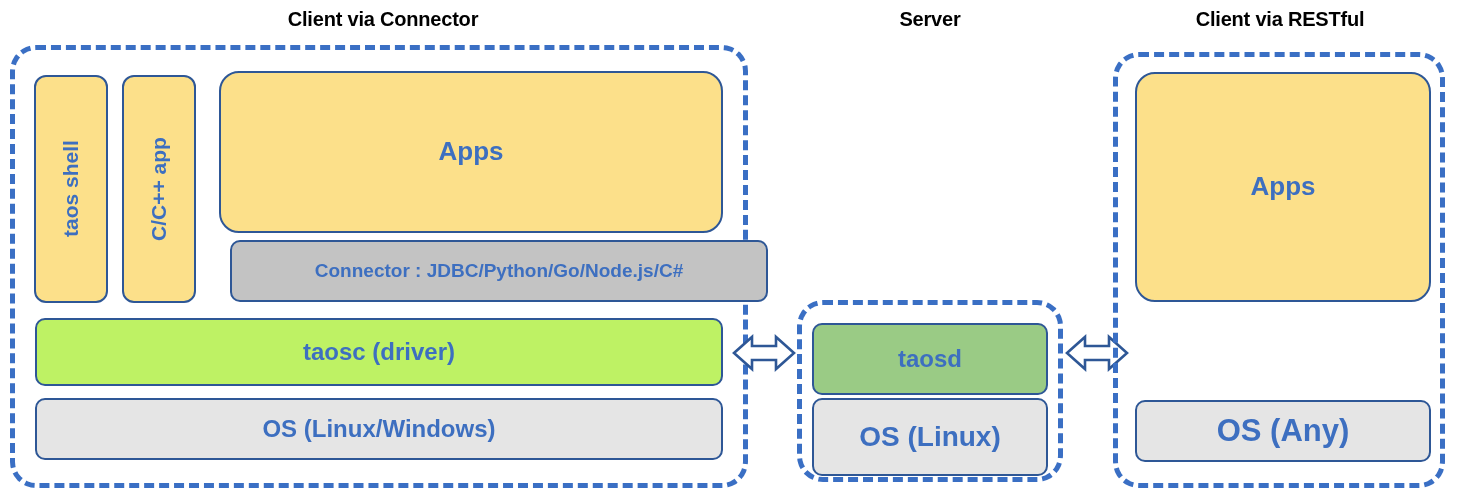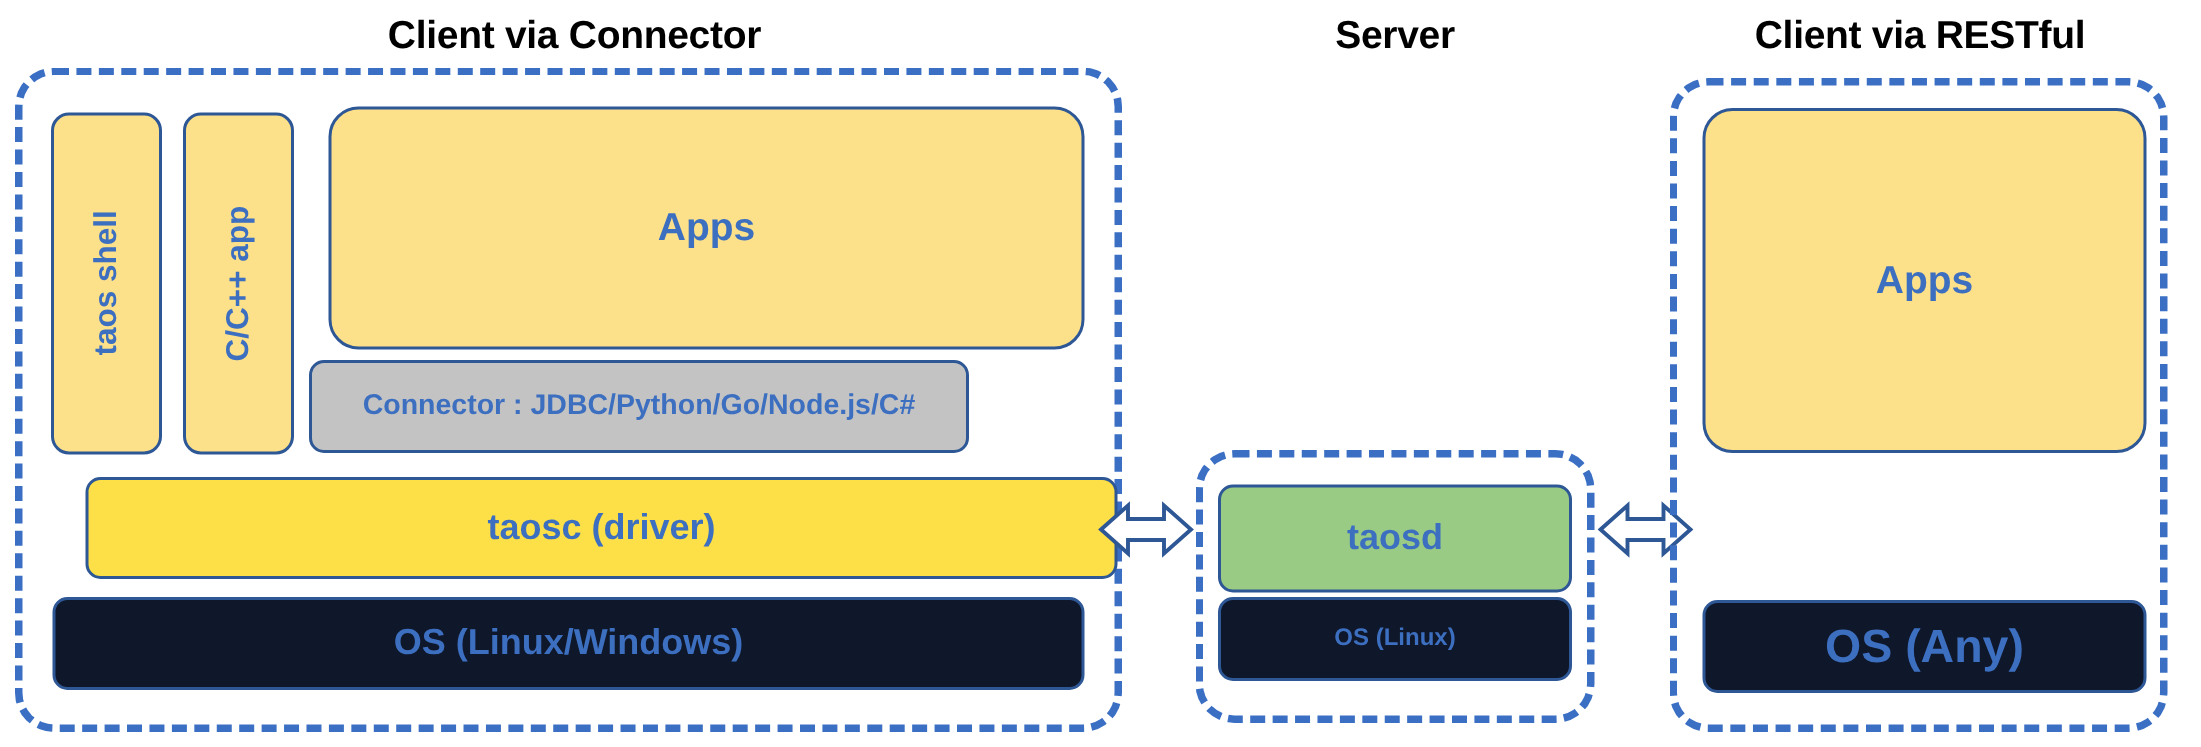--- a/index.html
+++ b/index.html
@@ -15,21 +15,21 @@
     width: 1467px;
     height: 498px;
     background: #ffffff;
     overflow: hidden;
   }
 
   
   .section-title {
     position: absolute;
     font-weight: bold;
-    font-size: 26px;
+    font-size: 20px;
     color: #000000;
     text-align: center;
     letter-spacing: -0.2px;
     white-space: nowrap;
   }
 
   
   .dashed-group {
     position: absolute;
     border: 5px dashed #3A6FC4;
@@ -47,22 +47,22 @@
     display: flex;
     align-items: center;
     justify-content: center;
     text-align: center;
     color: #3D6FC0;
     font-weight: bold;
     font-size: 21px;
     line-height: 1.22;
   }
   .box.yellow { background: #FCE08A; }
-  .box.orange { background: #fde047; margin-left: 22px; }
-  .box.blue   { background: #0f172a; }
+  .box.orange { background: #bef264; }
+  .box.blue   { background: #e5e5e5; }
   .box.green  { background: #9ACB85; }
   .box.gray   { background: #C3C3C3; }
 
   .box.vertical {
     writing-mode: vertical-rl;
     transform: rotate(180deg);
     border-radius: 12px;
   }
 
   .box.small-text { font-size: 19px; }
@@ -85,35 +85,35 @@
   <div class="section-title" style="left:795px; top:8px; width:270px;">Server</div>
 
   <div class="dashed-group" style="left:10px; top:45px; width:738px; height:443px;"></div>
 
   <div class="box yellow vertical" style="left:34px; top:75px; width:74px; height:228px;">taos shell</div>
 
   <div class="box yellow vertical" style="left:122px; top:75px; width:74px; height:228px;">C/C++ app</div>
 
   <div class="box yellow big-text" style="left:219px; top:71px; width:504px; height:162px; border-radius:20px;">Apps</div>
 
-  <div class="box gray small-text" style="left:206px; top:240px; width:440px; height:62px;">Connector : JDBC/Python/Go/Node.js/C#</div>
+  <div class="box gray small-text" style="left:230px; top:240px; width:538px; height:62px;">Connector : JDBC/Python/Go/Node.js/C#</div>
 
   <div class="box orange" style="left:35px; top:318px; width:688px; height:68px; font-size:24px;">taosc (driver)</div>
 
   <div class="box blue" style="left:35px; top:398px; width:688px; height:62px; font-size:24px;">OS (Linux/Windows)</div>
 
   <svg class="arrow" style="left:732px; top:325px;" width="64" height="56" viewBox="0 0 64 56">
     <polygon points="2,28 20,12 20,21 44,21 44,12 62,28 44,44 44,35 20,35 20,44" fill="#ffffff" stroke="#2E5796" stroke-width="2.6" stroke-linejoin="miter"></polygon>
   </svg>
 
   <div class="dashed-group" style="left:797px; top:300px; width:266px; height:182px;"></div>
 
   <div class="box green" style="left:812px; top:323px; width:236px; height:72px; font-size:24px;">taosd</div>
 
-  <div class="box blue" style="left:812px; top:398px; width:236px; height:56px; font-size:16px;">OS (Linux)</div>
+  <div class="box blue" style="left:812px; top:398px; width:236px; height:78px; font-size:28px;">OS (Linux)</div>
 
   <svg class="arrow" style="left:1065px; top:325px;" width="64" height="56" viewBox="0 0 64 56">
     <polygon points="2,28 20,12 20,21 44,21 44,12 62,28 44,44 44,35 20,35 20,44" fill="#ffffff" stroke="#2E5796" stroke-width="2.6" stroke-linejoin="miter"></polygon>
   </svg>
 
   <div class="dashed-group" style="left:1113px; top:52px; width:332px; height:436px;"></div>
 
   <div class="box yellow" style="left:1135px; top:72px; width:296px; height:230px; border-radius:20px; font-size:26px; flex-direction:column;">
     <span>Apps</span>
   </div>

